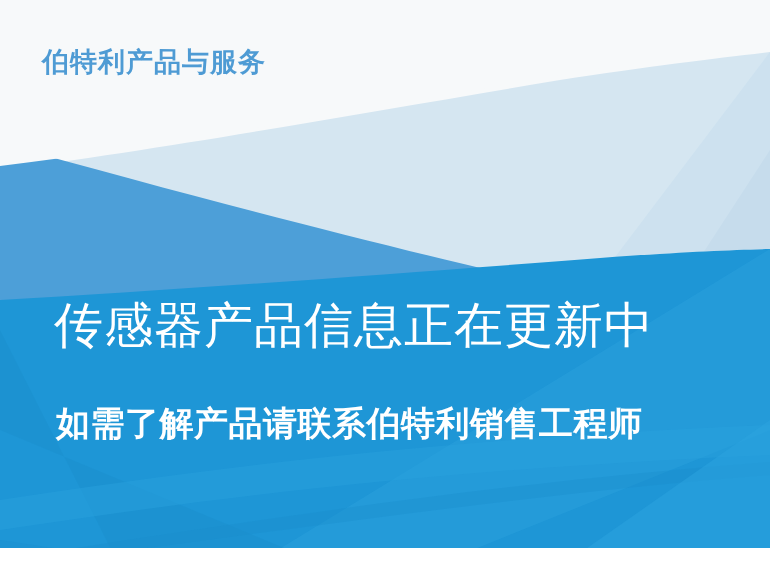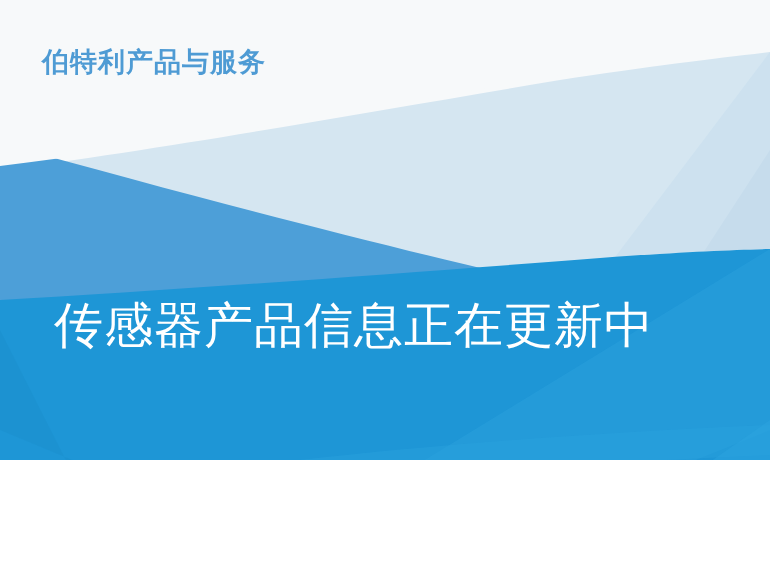--- a/index.html
+++ b/index.html
@@ -6,21 +6,21 @@
     margin: 0;
     padding: 0;
     background: #ffffff;
   }
   body {
     font-family: "DejaVu Sans", "Liberation Sans", sans-serif;
   }
   #banner {
     position: relative;
     width: 770px;
-    height: 460px;
+    height: 548px;
     overflow: hidden;
     background: #f7f9fa;
   }
   #bg-svg {
     position: absolute;
     left: 0;
     top: 0;
     width: 770px;
     height: 567px;
     display: block;
@@ -97,15 +97,16 @@
     <path d="M0,567 L0,540 L180,567 Z" fill="#1b8fcf" opacity="0.5"></path>
 
     <path d="M0,0 L770,0 L770,48 C700,54 620,64 520,82 C340,114 150,148 0,166 Z" fill="#f7f9fa"></path>
   </svg>
 
   <div class="txt-layer">
     <div id="site-title">伯特利产品与服务</div>
 
     <div id="headline">传感器产品信息正在更新中</div>
 
+    <div id="subheadline">如需了解产品请联系伯特利销售工程师</div>
   </div>
 
 </div>
 
 </body></html>

